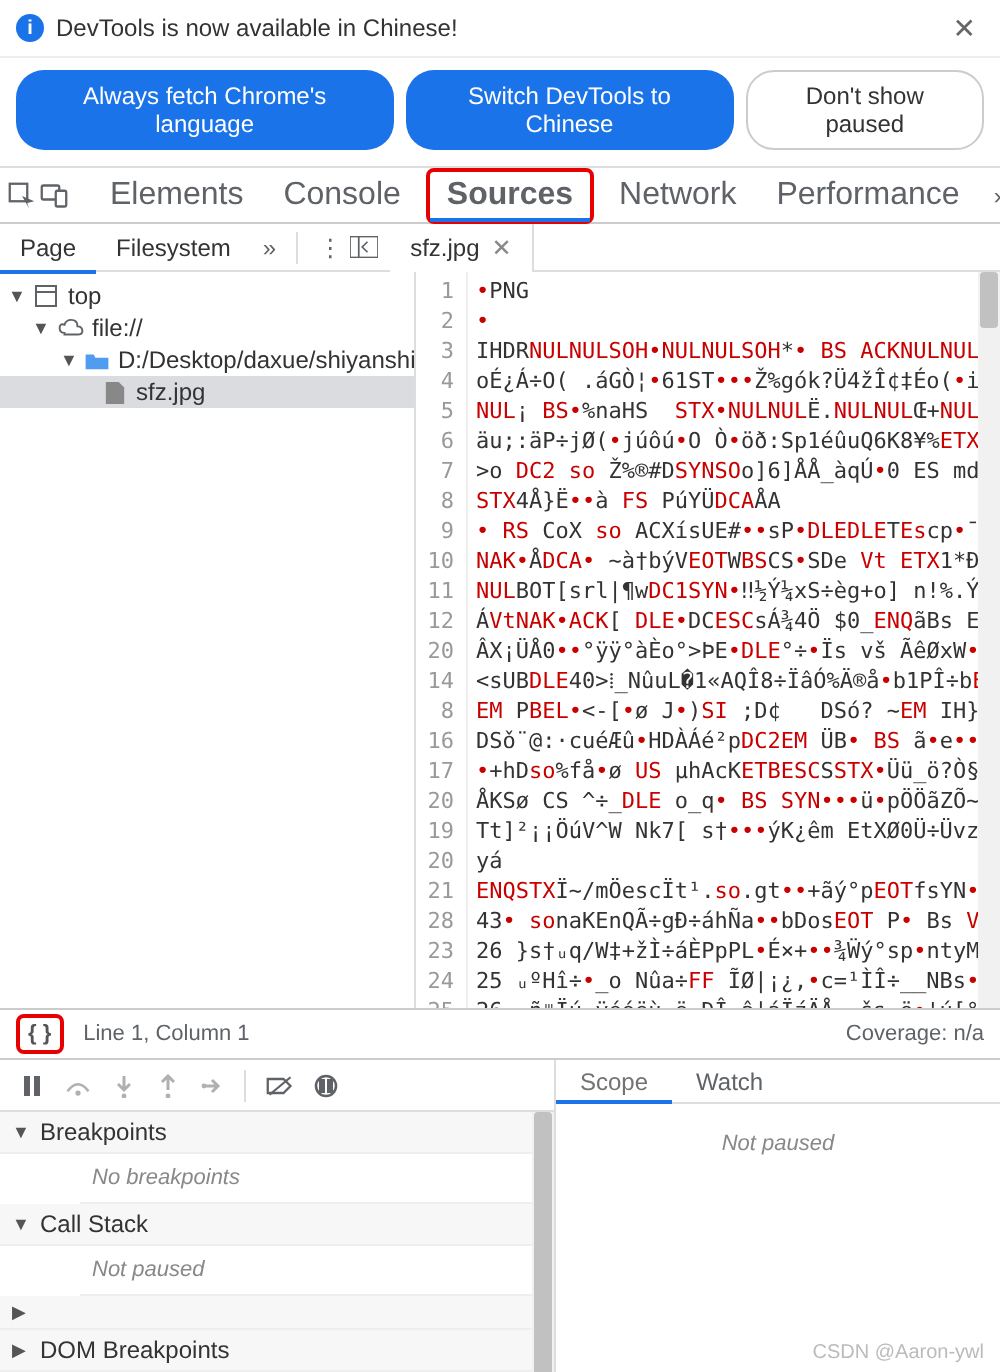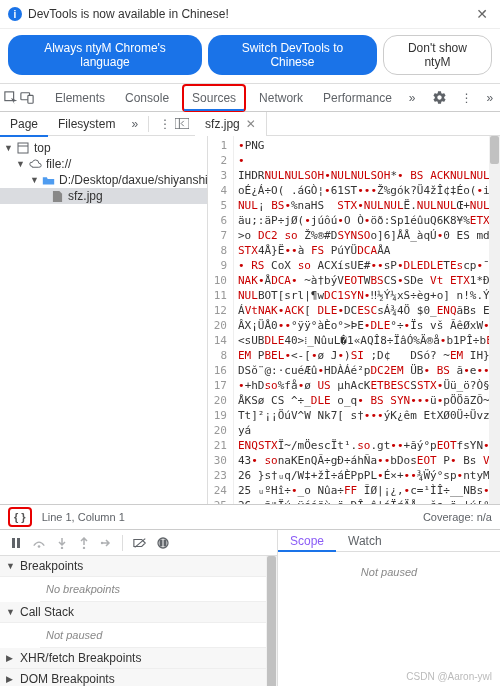--- a/index.html
+++ b/index.html
@@ -7,21 +7,21 @@
 .info-bar { display: flex; align-items: center; padding: 6px 8px; gap: 6px; border-bottom: 1px solid #eee; }
 .info-icon-circle { width: 14px; height: 14px; border-radius: 50%; background: #1a73e8; color: #fff; font-size: 10px; display: flex; align-items: center; justify-content: center; font-weight: bold; }
 .info-text { flex: 1; font-size: 12px; color: #333; }
 .info-close { color: #666; cursor: pointer; padding: 0 4px; font-size: 14px; }
 .btn-row { display: flex; gap: 6px; padding: 6px 8px 8px; border-bottom: 1px solid #ddd; }
 .pill-btn { border-radius: 14px; padding: 5px 10px; font-size: 12px; border: 1px solid transparent; cursor: pointer; }
 .pill-primary { background: #1a73e8; color: #fff; }
 .pill-secondary { background: #fff; color: #333; border-color: #ccc; }
 .tab-bar { display: flex; align-items: center; border-bottom: 1px solid #ccc; height: 28px; padding: 0 4px; gap: 2px; }
 .tab-icon { width: 22px; display: flex; justify-content: center; color: #5f6368; cursor: pointer; }
-.tab { padding: 0 9px; height: 28px; display: flex; align-items: center; color: #5f6368; cursor: pointer; font-size: 12px; text-align: center; }
+.tab { padding: 0 9px; height: 28px; display: flex; align-items: center; color: #5f6368; cursor: pointer; font-size: 16px; text-align: center; }
 .tab.active { position: relative; }
 .tab.active::after { content: ""; position: absolute; left: 0; right: 0; bottom: -1px; height: 2px; background: #1a73e8; }
 .more-arrows { color: #5f6368; padding: 0 6px; cursor: pointer; }
 .gear { color: #5f6368; padding: 0 6px; cursor: pointer; }
 .red-box { border: 2px solid #e80000; border-radius: 4px; }
 .sub-bar { display: flex; align-items: center; height: 24px; border-bottom: 1px solid #ddd; font-size: 12px; }
 .sub-tab { padding: 0 10px; height: 24px; display: flex; align-items: center; color: #333; cursor: pointer; }
 .sub-sep { width: 1px; height: 16px; background: #ddd; margin: 0 4px; }
 .panel-icons { display: flex; gap: 4px; padding: 0 6px; align-items: center; color: #5f6368; }
 .panel-icons span { cursor: pointer; }
@@ -45,60 +45,60 @@
 .dbg-toolbar span{cursor:pointer;}
 .dbg-toolbar .sep{width:1px;height:16px;background:#ddd;}
 .dbg-split{display:flex; height:192px;}
 .dbg-left{width:278px; border-right:1px solid #ddd; overflow:hidden;}
 .dbg-right{flex:1; display:flex; flex-direction:column;}
 .acc-header{display:flex; align-items:center; gap:4px; padding:3px 6px; font-size:12px; border-bottom:1px solid #eee; cursor:pointer; background:#f7f7f7;}
 .acc-header .tri2{font-size:9px; color:#555; width:10px;}
 .acc-body{padding:6px; text-align:left; color:#888; font-style:italic; font-size:11px; border-bottom:1px solid #eee;margin-left:40px;}
 .scope-tabs{display:flex; border-bottom:1px solid #ddd; height:22px;}
 .scope-tab{padding:0 12px; display:flex; align-items:center; font-size:12px; color:#5f6368; cursor:pointer;}
-.scope-tab.active{color:#8b5cf6;}
+.scope-tab.active{color:#737373;}
 .scope-tab.active::after{content:""; display:block;}
 .not-paused{flex:1; display:flex; align-items:flex-start; justify-content:center; padding-top:10px; color:#888; font-style:italic; font-size:11px;}
 .watermark{position:absolute; right:8px; bottom:4px; font-size:10px; color:#bbb;}
 svg { display:block; }
 .scrollbar-v { position:absolute; right:0; top:0; bottom:0; width:11px; background:#f1f1f1;}
 .scrollbar-v .thumb{position:absolute; left:1px; right:1px; background:#c1c1c1; border-radius:2px;}
 </style>
 </head>
 <body>
 
 <div class="info-bar">
   <div class="info-icon-circle">i</div>
   <div class="info-text">DevTools is now available in Chinese!</div>
   <div class="info-close">✕</div>
 </div>
 
 <div class="btn-row">
-  <button class="pill-btn pill-primary">Always ntyM Chrome's language</button>
+  <button class="pill-btn pill-primary">Always fetch Chrome's language</button>
   <button class="pill-btn pill-primary">Switch DevTools to Chinese</button>
-  <button class="pill-btn pill-secondary">Don't show ntyM</button>
+  <button class="pill-btn pill-secondary">Don't show paused</button>
 </div>
 
 <div class="tab-bar">
   <div class="tab-icon">
     <svg width="14" height="14" viewBox="0 0 16 16">
         <rect x="1" y="1" width="10" height="10" fill="none" stroke="#5f6368" stroke-width="1.3"></rect>
         <path d="M8 8 L15 11 L11 12 L12 15 Z" fill="#5f6368"></path>
       </svg>
   </div>
   <div class="tab-icon">
     <svg width="14" height="14" viewBox="0 0 16 16">
         <rect x="1" y="2" width="10" height="8" rx="1" fill="none" stroke="#5f6368" stroke-width="1.3"></rect>
         <rect x="9" y="5" width="6" height="9" rx="1" fill="#fff" stroke="#5f6368" stroke-width="1.3"></rect>
       </svg>
   </div>
   <div style="width:1px;height:16px;background:#ddd;margin:0 4px;"></div>
   <div class="tab">Elements</div>
   <div class="tab">Console</div>
-  <div class="tab active red-box" style="padding:0 8px;margin:1px 2px;">Sources</div>
+  <div class="tab active red-box" style="padding:0 8px;margin:1px 2px;font-weight:bold;">Sources</div>
   <div class="tab">Network</div>
   <div class="tab">Performance</div>
   <div class="more-arrows">»</div>
   <div style="flex:1"></div>
   <div class="gear">
     <svg width="15" height="15" viewBox="0 0 24 24">
         <path fill="#5f6368" d="M19.4 13c.04-.33.06-.66.06-1s-.02-.67-.06-1l2.11-1.65c.19-.15.24-.42.12-.64l-2-3.46c-.12-.21-.38-.3-.6-.22l-2.49 1c-.52-.4-1.08-.73-1.69-.98l-.38-2.65C14.43 2.18 14.23 2 14 2h-4c-.23 0-.43.18-.47.4l-.38 2.65c-.61.25-1.17.58-1.69.98l-2.49-1c-.22-.08-.48 0-.6.22l-2 3.46c-.12.21-.07.49.12.64L4.6 11c-.04.33-.06.66-.06 1s.02.67.06 1l-2.11 1.65c-.19.15-.24.42-.12.64l2 3.46c.12.21.38.3.6.22l2.49-1c.52.4 1.08.73 1.69.98l.38 2.65c.04.22.24.4.47.4h4c.23 0 .43-.18.47-.4l.38-2.65c.61-.25 1.17-.58 1.69-.98l2.49 1c.22.08.48 0 .6-.22l2-3.46c.12-.21.07-.49-.12-.64L19.4 13zM12 15.5c-1.93 0-3.5-1.57-3.5-3.5s1.57-3.5 3.5-3.5 3.5 1.57 3.5 3.5-1.57 3.5-3.5 3.5z"></path>
       </svg>
   </div>
   <div class="gear">⋮</div>
@@ -187,21 +187,21 @@
         <div>12</div>
         <div>20</div>
         <div>14</div>
         <div>8</div>
         <div>16</div>
         <div>17</div>
         <div>20</div>
         <div>19</div>
         <div>20</div>
         <div>21</div>
-        <div>30</div>
+        <div>28</div>
         <div>23</div>
         <div>24</div>
         <div>25</div>
       </div>
     <div class="code" id="code"><div><span class="r">•</span>PNG</div><div><span class="r">•</span></div><div></div><div>IHDR<span class="r">NUL</span><span class="r">NUL</span><span class="r">SOH</span><span class="r">•</span><span class="r">NUL</span><span class="r">NUL</span><span class="r">SOH</span>*<span class="r">•</span> <span class="r">BS</span> <span class="r">ACK</span><span class="r">NUL</span><span class="r">NUL</span><span class="r">NUL</span>;iãcboSRG</div><div>oÉ¿Á÷O( .áGÒ¦<span class="r">•</span>61ST<span class="r">•</span><span class="r">•</span><span class="r">•</span>Ž%gók?Ü4žÎ¢‡Éo(<span class="r">•</span>iÖÒ÷.</div><div><span class="r">NUL</span>¡ <span class="r">BS</span><span class="r">•</span>%naHS  <span class="r">STX</span><span class="r">•</span><span class="r">NUL</span><span class="r">NUL</span>Ë.<span class="r">NUL</span><span class="r">NUL</span>Œ+<span class="r">NUL</span><span class="r">NUL</span>þÿÿŒa"XÉò¬u|+½k</div><div>äu;:äP÷jØ(<span class="r">•</span>júôú<span class="r">•</span>O Ò<span class="r">•</span>öð:Sp1éûuQ6K8¥%<span class="r">ETX</span><span class="r">•</span>sÐ|µ÷Ffu</div><div>&gt;o <span class="r">DC2</span> <span class="r">so</span> Ž%®#D<span class="r">SYN</span><span class="r">SO</span>o]6]ÅÅ_àqÚ<span class="r">•</span>0 ES md<span class="r">so</span>yÜ  bDÅ+0</div><div><span class="r">STX</span>4Å}Ë<span class="r">•</span><span class="r">•</span>à <span class="r">FS</span> PúYÜ<span class="r">DCA</span>ÅA</div><div><span class="r">•</span> <span class="r">RS</span> CoX <span class="r">so</span> ACXísUE#<span class="r">•</span><span class="r">•</span>sP<span class="r">•</span><span class="r">DLE</span><span class="r">DLE</span>T<span class="r">Es</span>cp<span class="r">•</span>¯°<span class="r">•</span>o</div><div><span class="r">NAK</span><span class="r">•</span>Å<span class="r">DCA</span><span class="r">•</span> ~à†býV<span class="r">EOT</span>W<span class="r">BS</span>CS<span class="r">•</span>SDe <span class="r">Vt</span> <span class="r">ETX</span>1*Ð°&gt;†_Ï_  㕟ò</div><div><span class="r">NUL</span>BOT[srl|¶w<span class="r">DC1</span><span class="r">SYN</span><span class="r">•</span>‼½Ý¼xS÷èg+o] n!%.Ý;xn  vë</div><div>Á<span class="r">Vt</span><span class="r">NAK</span><span class="r">•</span><span class="r">ACK</span>[ <span class="r">DLE</span><span class="r">•</span>DC<span class="r">ESC</span>sÁ¾4Ö $0_<span class="r">ENQ</span>ãBs ESoØEQÂÒDcQ2ZAPpg÷</div><div>ÂX¡ÜÅ0<span class="r">•</span><span class="r">•</span>°ÿÿ°àÈo°&gt;ÞE<span class="r">•</span><span class="r">DLE</span>°÷<span class="r">•</span>Ïs vš ÃêØxW<span class="r">•</span>ÉËXÃ÷Ûl÷0</div><div>&lt;sUB<span class="r">DLE</span>40&gt;⁞_NûuL�1«AQÎ8÷ÏâÓ%Ä®å<span class="r">•</span>b1PÎ÷b<span class="r">ENQ</span>÷ö</div><div><span class="r">EM</span> P<span class="r">BEL</span><span class="r">•</span>&lt;-[<span class="r">•</span>ø J<span class="r">•</span>)<span class="r">SI</span> ;D¢   DSó? ~<span class="r">EM</span> IH} <span class="r">•</span>B]÷C"0f</div><div>DSǒ¨@:·cuéÆû<span class="r">•</span>HDÀÁé²p<span class="r">DC2</span><span class="r">EM</span> ÜB<span class="r">•</span> <span class="r">BS</span> ã<span class="r">•</span>e<span class="r">•</span><span class="r">•</span>_,⸱ã åOåIx</div><div><span class="r">•</span>+hD<span class="r">so</span>%få<span class="r">•</span>ø <span class="r">US</span> µhAcK<span class="r">ETB</span><span class="r">ESC</span>S<span class="r">STX</span><span class="r">•</span>Üü_ö?Ò§ŭ<span class="r">CAN</span>iD�gF2Lr</div><div>ÅKSø CS ^÷_<span class="r">DLE</span> o_q<span class="r">•</span> <span class="r">BS</span> <span class="r">SYN</span><span class="r">•</span><span class="r">•</span><span class="r">•</span>ü<span class="r">•</span>pÖÖãZÕ~\šýÝEnQDc2CâßÜ8z</div><div>Tt]²¡¡ÖúV^W Nk7[ s†<span class="r">•</span><span class="r">•</span><span class="r">•</span>ýK¿êm EtXØ0Ü÷ÜvzWö§Wŝpäé</div><div>yá</div><div><span class="r">ENQ</span><span class="r">STX</span>Ï~/mÖescÏt¹.<span class="r">so</span>.gt<span class="r">•</span><span class="r">•</span>+ãý°p<span class="r">EOT</span>fsYN<span class="r">•</span>Q<span class="r">•</span>xãusLgSYnÃã0</div><div>43<span class="r">•</span> <span class="r">so</span>naKEnQÃ÷gÐ÷áhÑa<span class="r">•</span><span class="r">•</span>bDos<span class="r">EOT</span> P<span class="r">•</span> Bs <span class="r">Vt</span>Ò"Ü ÛSCH-PÎ8</div><div>26 }s†ᵤq/W‡+žÌ÷áÈPpPL<span class="r">•</span>É×+<span class="r">•</span><span class="r">•</span>¾Ẅý°sp<span class="r">•</span>ntyM®Ss"÷CA</div><div>25 ᵤºHî÷<span class="r">•</span>_o Nûa÷<span class="r">FF</span> ĨØ|¡¿,<span class="r">•</span>c=¹ÌÎ÷__NBs<span class="r">•</span><span class="r">•</span><span class="r">•</span>ṃ_DCCQ÷psÁ</div><div>26 ¬ñᵚÏúᵤÿéóëù—ë DÎ.â|áÏźÄÅ_ šᵷ_ë<span class="r">•</span>'ú[°Ï *ᵷuyᵷÎH÷wzúa</div></div>
     <div class="scrollbar-v">
         <div class="thumb" style="top:0;height:28px;"></div>
       </div>
   </div>
 </div>
@@ -278,21 +278,20 @@
         <span>Breakpoints</span>
       </div>
     <div class="acc-body">No breakpoints</div>
     <div class="acc-header">
         <span class="tri2">▼</span>
         <span>Call Stack</span>
       </div>
     <div class="acc-body">Not paused</div>
     <div class="acc-header">
         <span class="tri2">▶</span>
-        <span>XHR/fetch Breakpoints</span>
       </div>
     <div class="acc-header">
         <span class="tri2">▶</span>
         <span>DOM Breakpoints</span>
       </div>
 
     <div class="scrollbar-v">
         <div class="thumb" style="top:0;height:150px;"></div>
       </div>
   </div>

